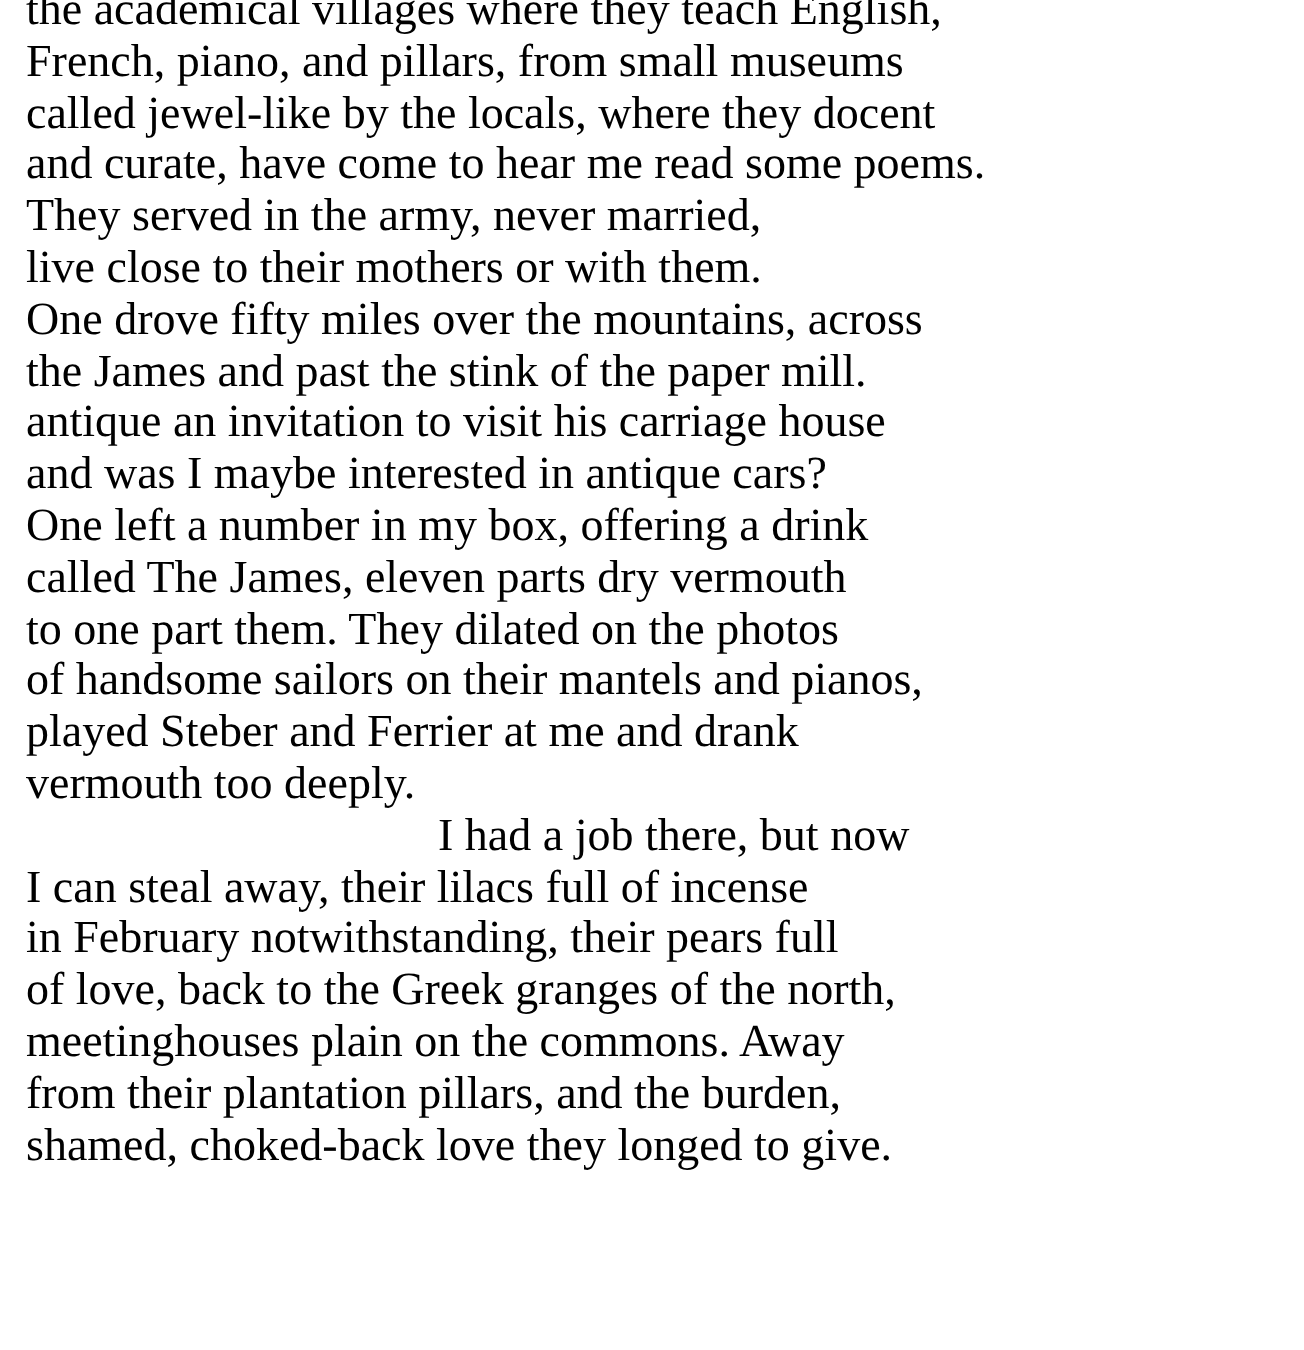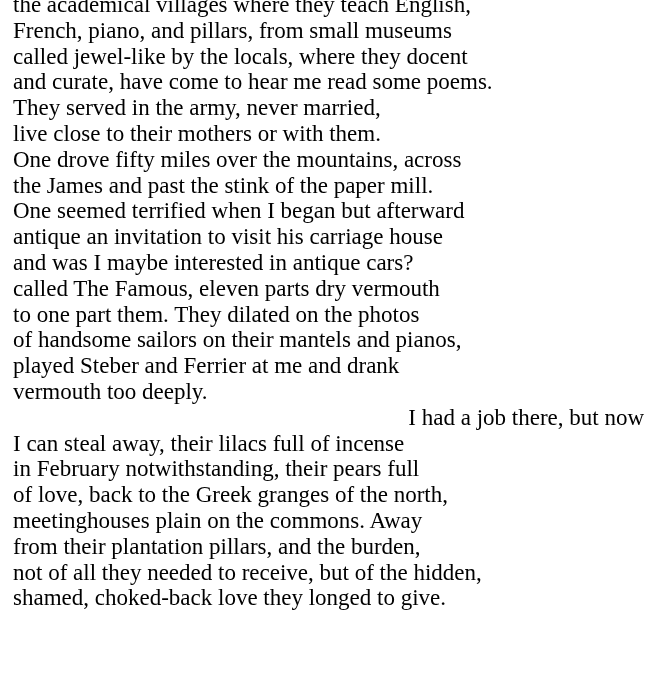--- a/index.html
+++ b/index.html
@@ -28,46 +28,44 @@
     font-size: 23px;
     line-height: 25.8px;
     font-weight: 400;
     letter-spacing: 0px;
   }
   .poem-line {
     white-space: pre;
   }
   .poem-line.indented {
     padding-left: 206px;
-    text-align: right;
   }
 </style>
 </head>
 <body>
 
 <div class="poem-page">
   <div class="poem">
     <div class="poem-line">the academical villages where they teach English,</div>
     <div class="poem-line">French, piano, and pillars, from small museums</div>
     <div class="poem-line">called jewel-like by the locals, where they docent</div>
     <div class="poem-line">and curate, have come to hear me read some poems.</div>
     <div class="poem-line">They served in the army, never married,</div>
     <div class="poem-line">live close to their mothers or with them.</div>
     <div class="poem-line">One drove fifty miles over the mountains, across</div>
     <div class="poem-line">the James and past the stink of the paper mill.</div>
-    <div class="poem-line">One seemed terrified when I began but afterward</div>
     <div class="poem-line">antique an invitation to visit his carriage house</div>
     <div class="poem-line">and was I maybe interested in antique cars?</div>
-    <div class="poem-line">called The Famous, eleven parts dry vermouth</div>
+    <div class="poem-line">One left a number in my box, offering a drink</div>
+    <div class="poem-line">called The James, eleven parts dry vermouth</div>
     <div class="poem-line">to one part them. They dilated on the photos</div>
     <div class="poem-line">of handsome sailors on their mantels and pianos,</div>
     <div class="poem-line">played Steber and Ferrier at me and drank</div>
     <div class="poem-line">vermouth too deeply.</div>
     <div class="poem-line indented">I had a job there, but now</div>
     <div class="poem-line">I can steal away, their lilacs full of incense</div>
     <div class="poem-line">in February notwithstanding, their pears full</div>
     <div class="poem-line">of love, back to the Greek granges of the north,</div>
     <div class="poem-line">meetinghouses plain on the commons. Away</div>
     <div class="poem-line">from their plantation pillars, and the burden,</div>
-    <div class="poem-line">not of all they needed to receive, but of the hidden,</div>
     <div class="poem-line">shamed, choked-back love they longed to give.</div>
   </div>
 </div>
 
 </body></html>

